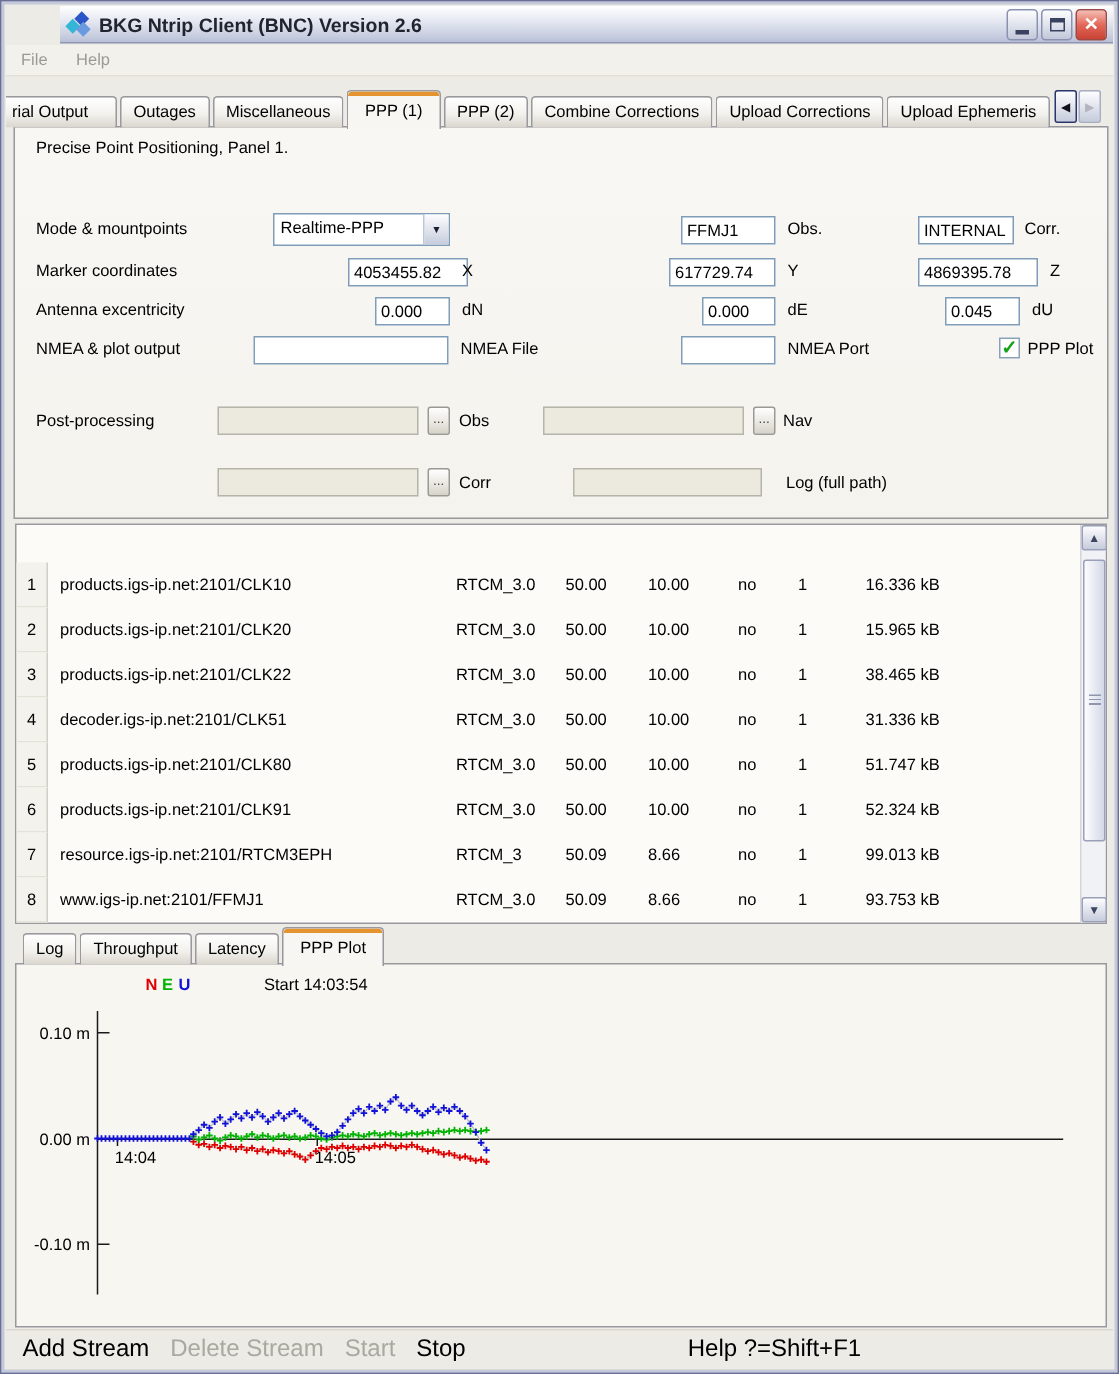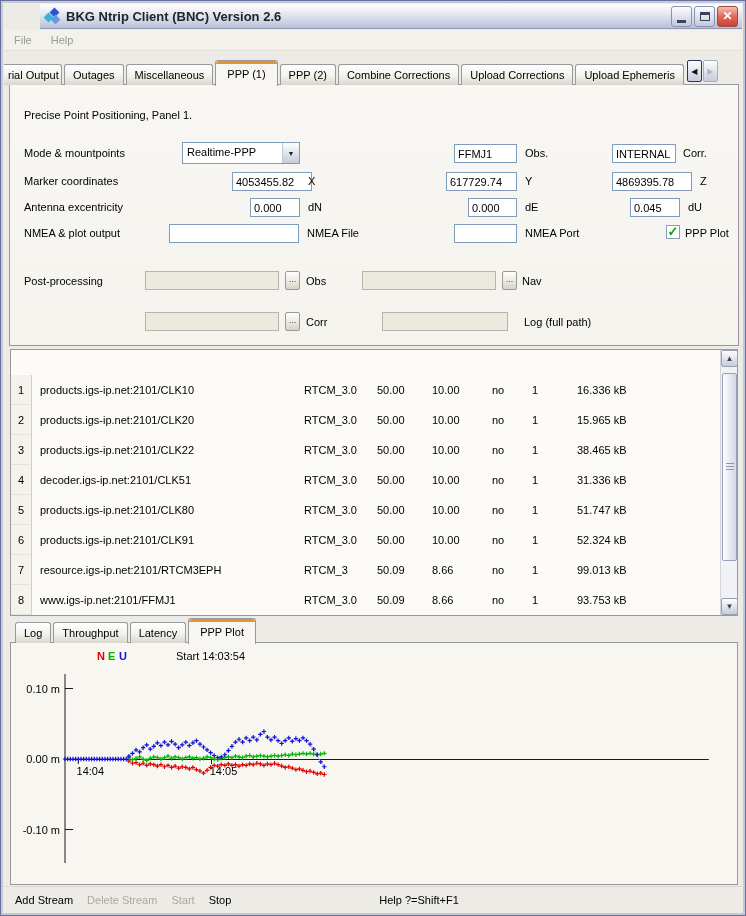--- a/index.html
+++ b/index.html
@@ -90,21 +90,21 @@
 
   
   .btabs { position:absolute; left:9px; top:617px; width:728px; height:25px;
     display:flex; align-items:flex-end; padding-left:5px; z-index:3; }
   .plot { position:absolute; left:9px; top:641px; width:728px; height:243px;
     background:#f7f6f1; border:1px solid #98989e; }
 
   
   .statusbar { position:absolute; left:3px; right:3px; bottom:3px; height:26px;
     border-top:1px solid #dbd9cf; background:#ecebe5; display:flex; align-items:center;
-    gap:14px; padding-left:11px; font-size:11px; }
+    gap:14px; padding-left:11px; font-size:16px; }
   .sb-item { color:#000; }
   .sb-item.disabled { color:#a9a9a1; }
   .sb-help { margin-left:134px; color:#000; }
 </style>
 </head>
 <body>
 
 <div class="window">
 
   <div class="titlebar">
@@ -126,21 +126,21 @@
         </div>
     </div>
   </div>
 
   <div class="menubar">
     <span>File</span>
     <span>Help</span>
   </div>
 
   <div class="tabbar">
-    <div class="tab clipped" style="width:58px">
+    <div class="tab clipped" style="width:74px">
         <span>rial Output</span>
       </div>
     <div class="tab">
         <span>Outages</span>
       </div>
     <div class="tab">
         <span>Miscellaneous</span>
       </div>
     <div class="tab active">
         <span>PPP (1)</span>
@@ -161,21 +161,21 @@
       <div class="tsb prev">
           <span>◀</span>
         </div>
       <div class="tsb next">
           <span>▶</span>
         </div>
     </div>
   </div>
 
   <div class="page">
-    <div class="lbl" style="left:14px;top:24px">Precise Point Positioning, Panel 1.</div>
+    <div class="lbl" style="left:14px;top:8px">Precise Point Positioning, Panel 1.</div>
 
     <div class="lbl" style="left:14px;top:62px">Mode &amp; mountpoints</div>
     <div class="combo" style="left:172px;top:57px;width:118px">
       <div class="cv">Realtime-PPP</div>
       <div class="ca">▼</div>
     </div>
     <input class="txt" style="left: 444px; top: 59px; width: 63px;" value="FFMJ1">
     <div class="lbl" style="left:515px;top:62px">Obs.</div>
     <input class="txt" style="left: 602px; top: 59px; width: 64px;" value="INTERNAL">
     <div class="lbl" style="left:673px;top:62px">Corr.</div>

